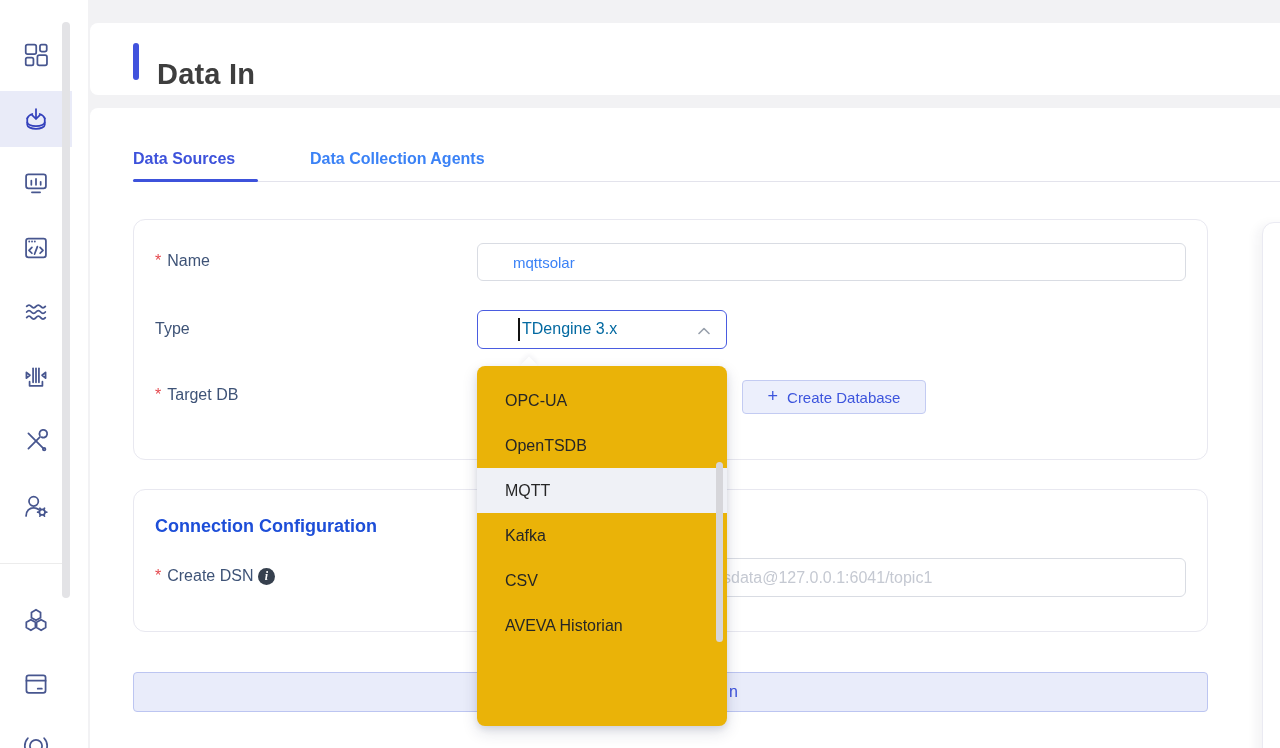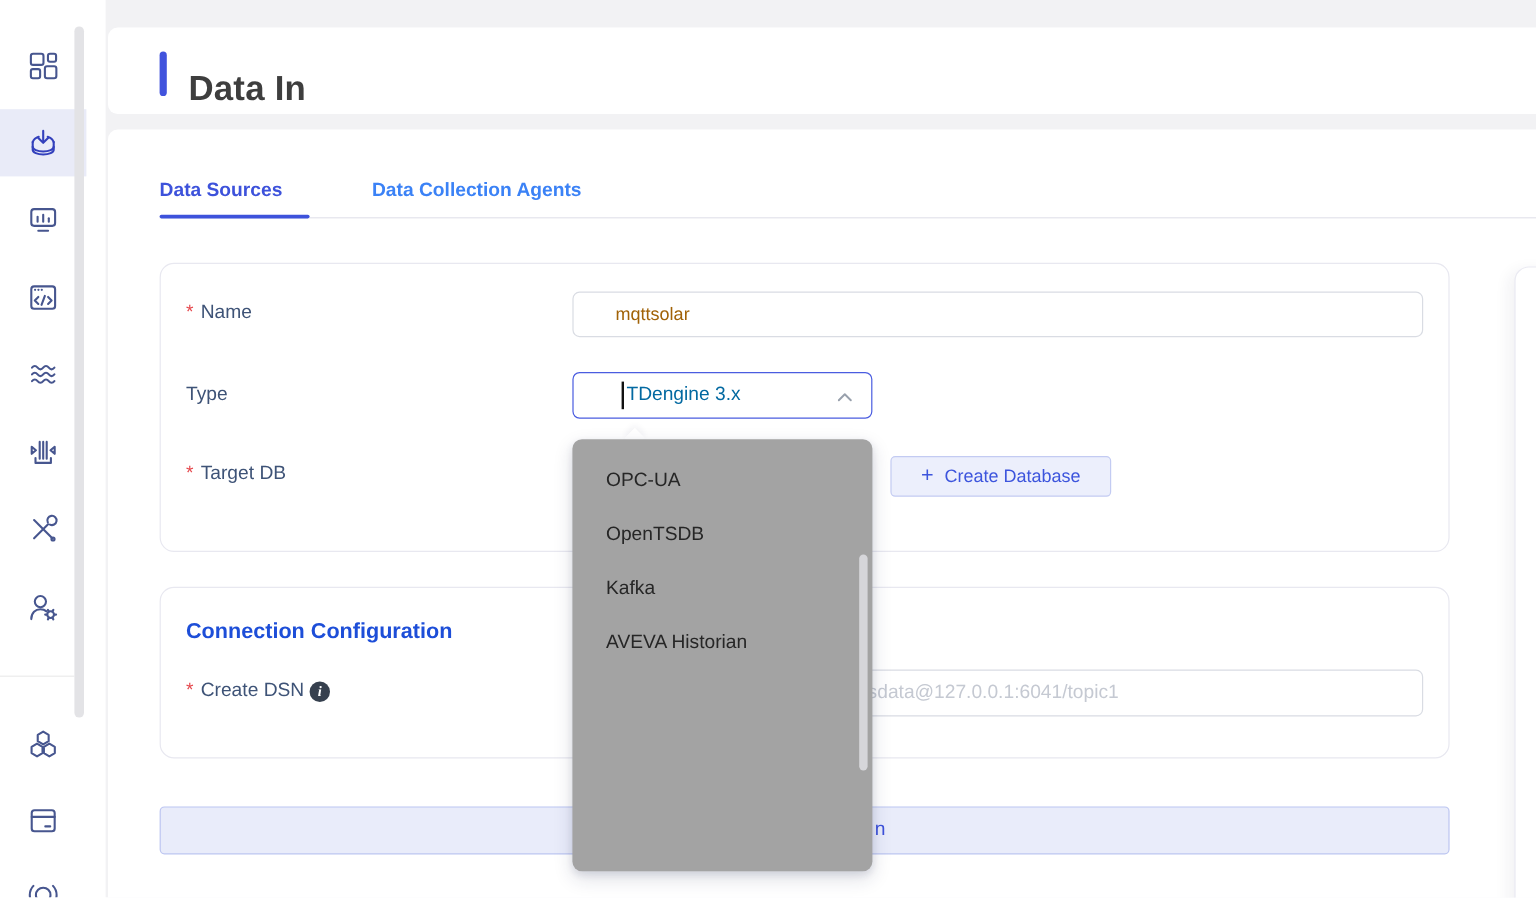--- a/index.html
+++ b/index.html
@@ -37,42 +37,42 @@
   .tabs-divider { left:133px; top:181px; width:1147px; height:1px; background:#E3E3EC; }
   .tab-underline { left:133px; top:179px; width:125px; height:3px; background:#3D52DB; border-radius:2px; }
 
   
   .form-card { left:133px; width:1075px; background:#fff; border:1px solid #E8E8F0; border-radius:12px; }
   .card1 { top:219px; height:241px; }
   .card2 { top:489px; height:143px; }
   .f-label { left:155px; font-size:16px; color:#3E5377; font-weight:500; }
   .req { color:#E5484D; margin-right:6px; }
 
-  .text-input { border:1px solid #D9DCE3; border-radius:6px; background:#fff; font-size:15px; color:#a16207; outline:none; font-family:"Liberation Sans", sans-serif; }
+  .text-input { border:1px solid #D9DCE3; border-radius:6px; background:#fff; font-size:15px; color:#3b82f6; outline:none; font-family:"Liberation Sans", sans-serif; }
   .input-name { left:477px; top:243px; width:709px; height:38px; padding-left:35px; }
   .input-dsn  { left:707px; top:558px; width:479px; height:39px; padding-left:15px; font-size:16px; }
   .text-input::placeholder { color:#C5C9D2; }
 
   .select-type { left:477px; top:310px; width:250px; height:39px; background:#fff; border:1.5px solid #4A5CE0; border-radius:6px; cursor:pointer; }
   .select-caret { left:40px; top:7px; width:1.5px; height:23px; background:#111; position:absolute; }
   .select-ph { position:absolute; left:44px; top:9px; font-size:16px; color:#0369a1; }
   .select-chevron { position:absolute; right:16px; top:16px; }
 
   .btn-create { left:742px; top:380px; width:184px; height:34px; background:#ECEFFC; border:1px solid #C3CBF2; border-radius:4px; color:#3D55DD; font-size:15px; display:flex; align-items:center; justify-content:center; gap:9px; cursor:pointer; }
   .btn-create .plus { font-size:18px; font-weight:400; line-height:1; margin-top:-2px; }
 
   .conn-heading { left:155px; top:516px; font-size:18px; font-weight:700; color:#1d4ed8; }
   .info-badge { position:absolute; left:258px; top:568px; width:17px; height:17px; border-radius:50%; background:#36404E; color:#fff; font-family:"Liberation Serif", serif; font-style:italic; font-weight:700; font-size:12px; text-align:center; line-height:16px; cursor:pointer; }
 
   .btn-footer { left:133px; top:672px; width:1075px; height:40px; background:#E9ECFA; border:1px solid #BCC5F1; border-radius:4px; cursor:pointer; }
   .btn-footer span { position:absolute; left:595px; top:10px; font-size:16px; color:#3D52DB; }
 
   
   .popup-arrow { left:523px; top:359px; width:12px; height:12px; background:#fff; transform:rotate(45deg); box-shadow:-2px -2px 5px rgba(30,35,80,.06); z-index:39; }
-  .popup { left:477px; top:366px; width:250px; height:360px; background:#a3a3a3; border-radius:8px; box-shadow:0 6px 16px rgba(31,35,80,.14), 0 3px 6px rgba(31,35,80,.10); z-index:40; overflow:hidden; padding-top:12px; }
+  .popup { left:477px; top:366px; width:250px; height:360px; background:#eab308; border-radius:8px; box-shadow:0 6px 16px rgba(31,35,80,.14), 0 3px 6px rgba(31,35,80,.10); z-index:40; overflow:hidden; padding-top:12px; }
   .opt { height:45px; line-height:45px; padding-left:28px; font-size:16px; color:#262626; cursor:pointer; white-space:nowrap; }
   .opt.hl { background:#EFF1F6; }
   .popup-scrollbar { position:absolute; right:4px; top:96px; width:7px; height:180px; background:#D6D6DA; border-radius:4px; cursor:pointer; }
 
   
   .right-sliver { left:1262px; top:222px; width:40px; height:538px; background:#fff; border:1px solid #EAEAF2; border-radius:12px 0 0 0; box-shadow:-5px 3px 12px rgba(30,30,60,.06); z-index:6; }
 </style>
 </head>
 <body>
 
@@ -121,21 +121,23 @@
 <input class="abs text-input input-dsn" placeholder="sdata@127.0.0.1:6041/topic1" style="">
 
 <div class="abs btn-footer">
   <span>n</span>
 </div>
 
 <div class="abs popup-arrow"></div>
 <div class="abs popup">
   <div class="opt">OPC-UA</div>
   <div class="opt">OpenTSDB</div>
+  <div class="opt hl">MQTT</div>
   <div class="opt">Kafka</div>
+  <div class="opt">CSV</div>
   <div class="opt">AVEVA Historian</div>
   <div class="popup-scrollbar"></div>
 </div>
 
 <div class="abs right-sliver"></div>
 
 <div class="abs sidebar">
 
   <div class="abs side-item" style="top:27px;">
     <svg width="28" height="28" viewBox="0 0 24 24">

